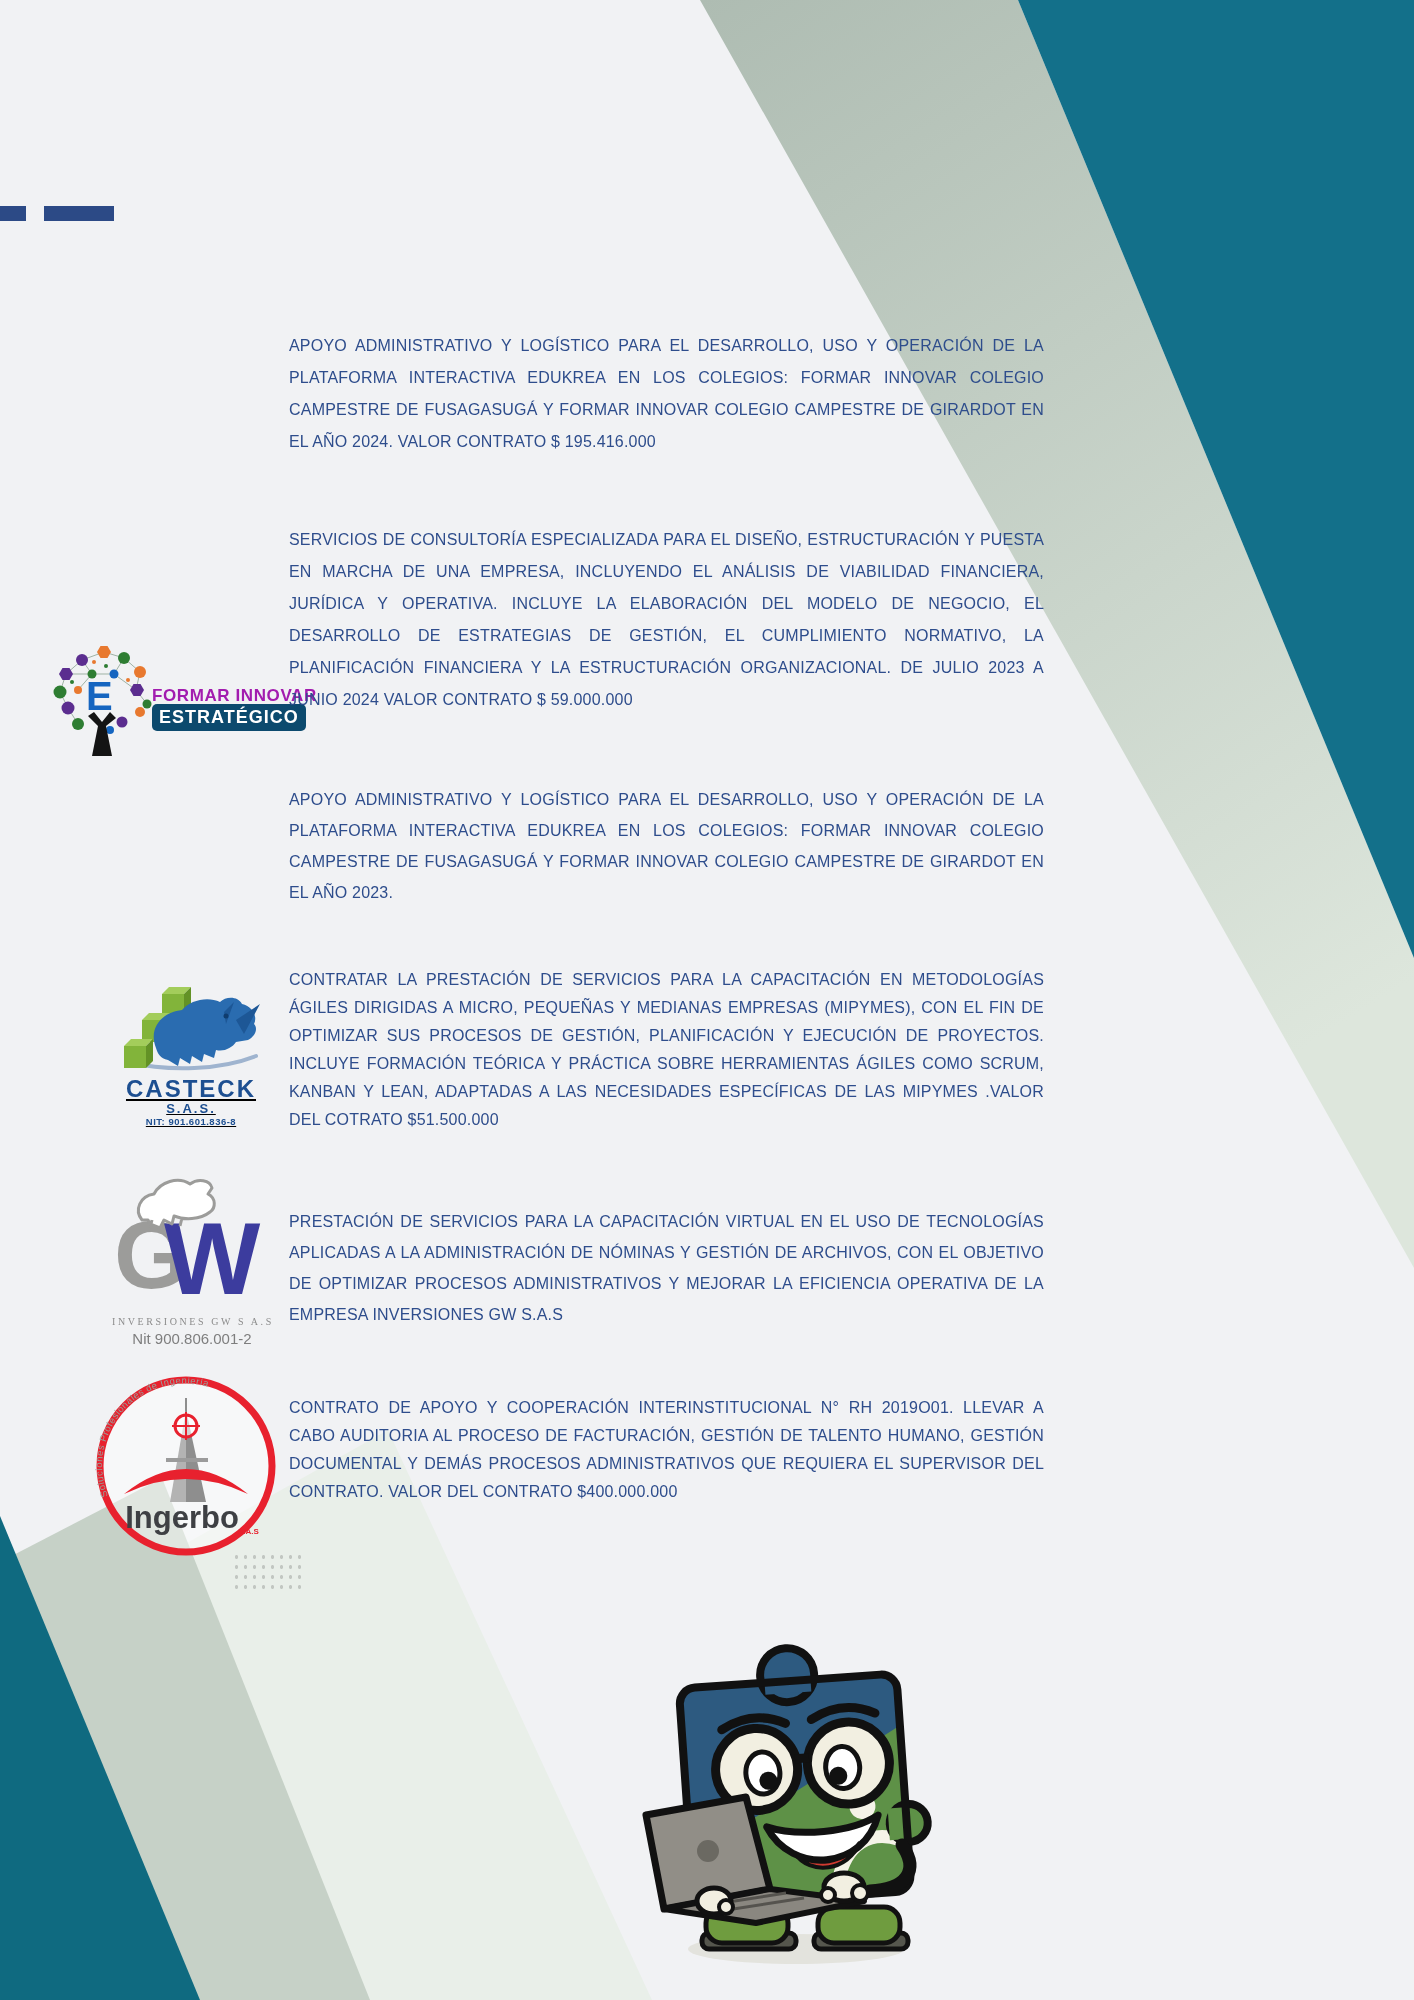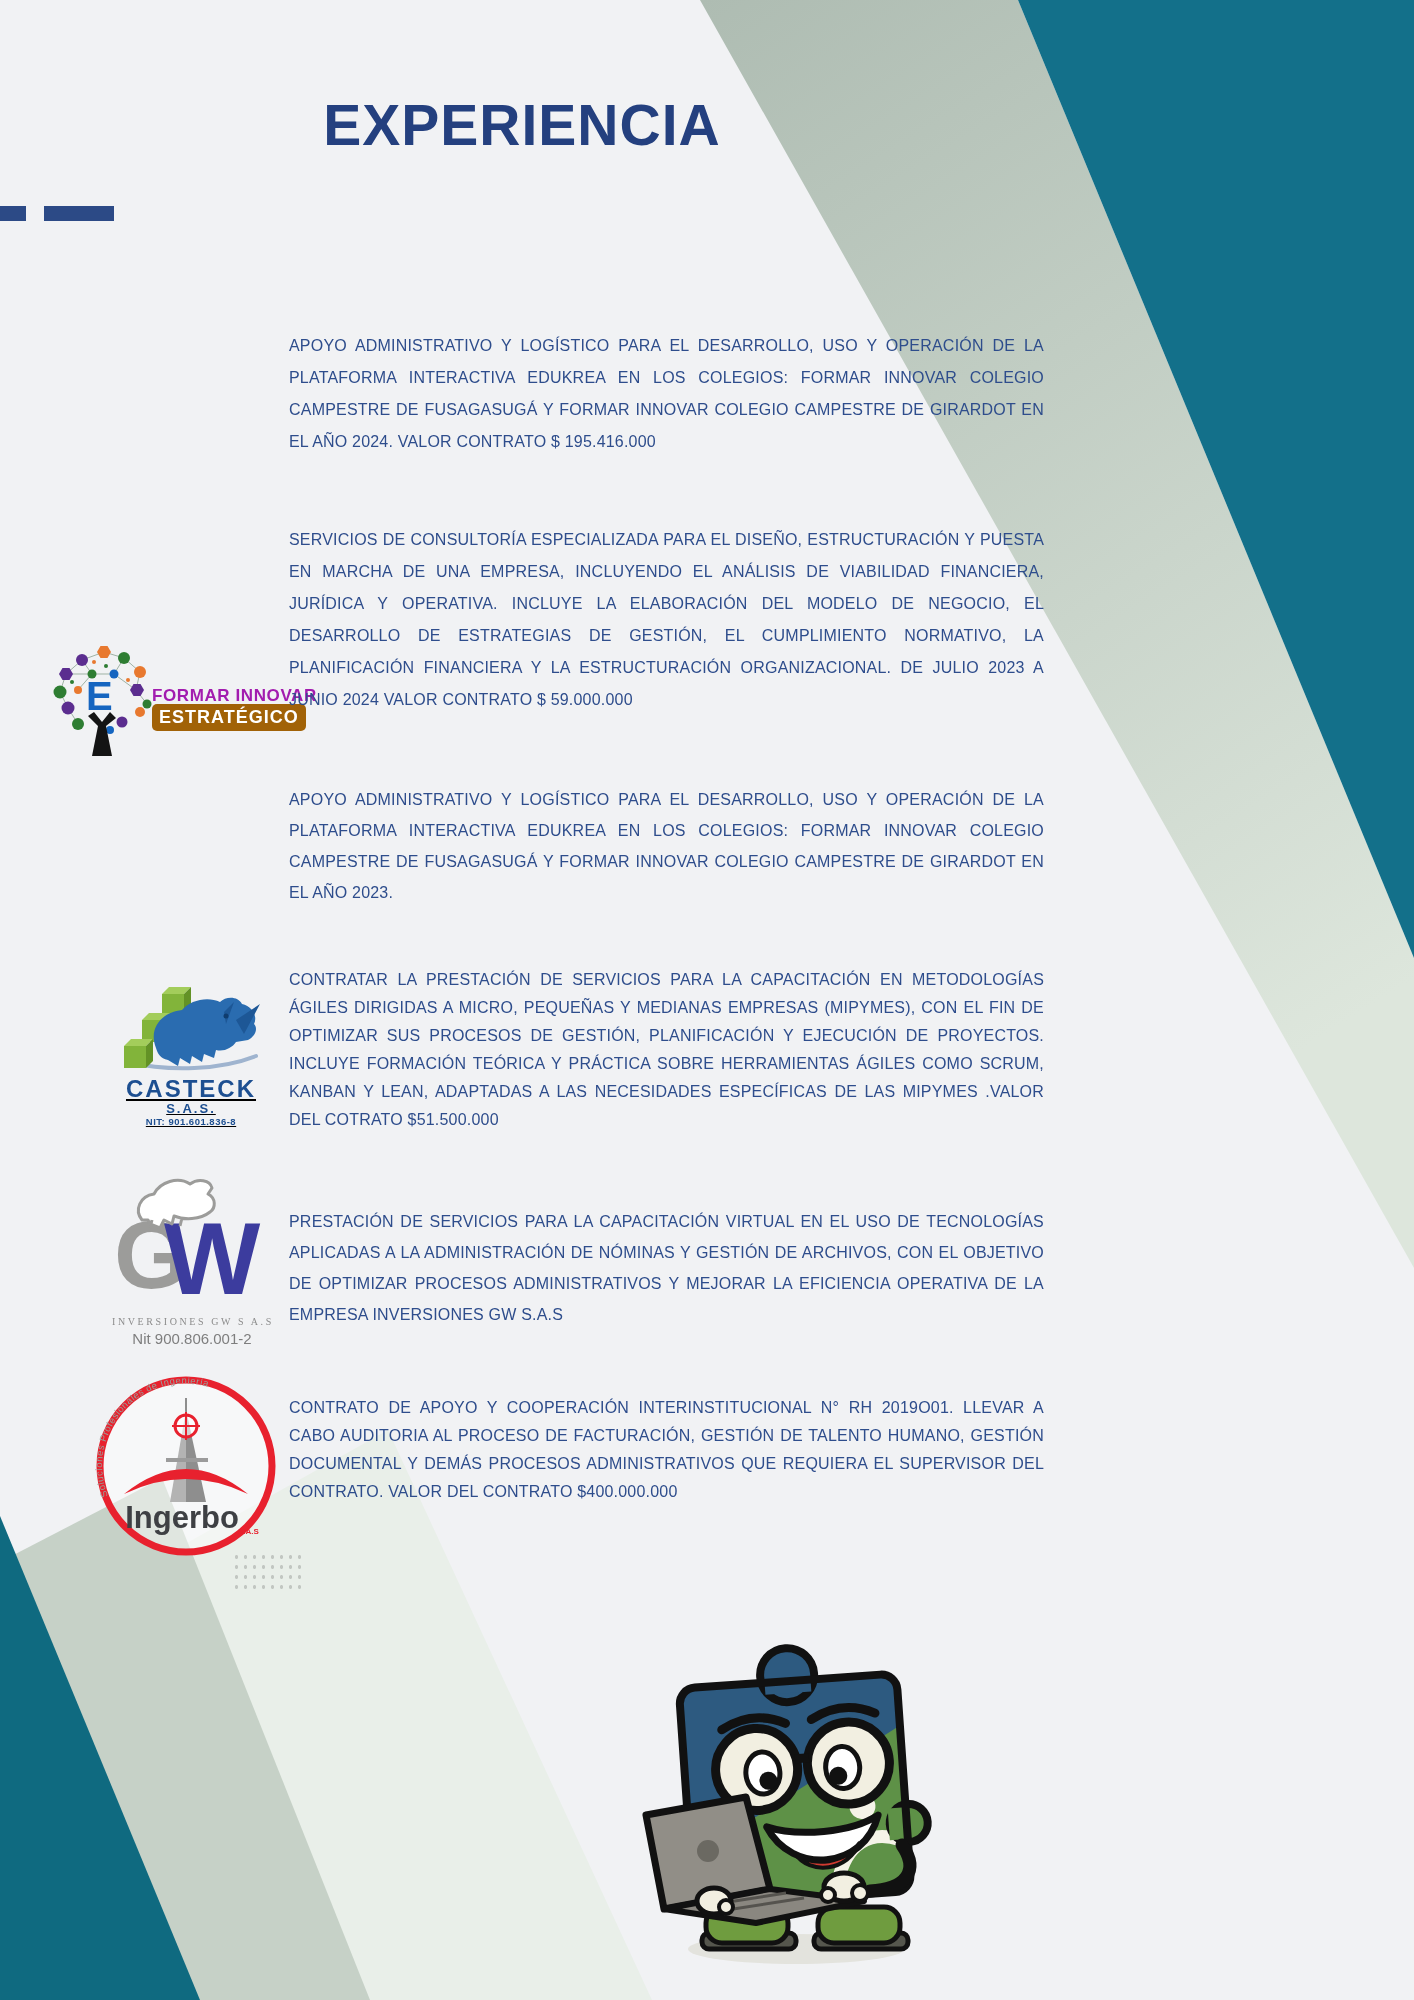--- a/index.html
+++ b/index.html
@@ -31,21 +31,21 @@
   .edukrea .brand{font-size:46px;font-weight:700;font-style:italic;letter-spacing:-1px;line-height:1.0;}
   .edukrea .b-dark{color:#232c49;}
   .edukrea .b-orange{color:#ee7b39;}
   .edukrea .tagline{font-size:11px;font-style:italic;color:#232c49;margin-top:4px;}
 
   
   .formar{position:absolute;left:52px;top:640px;width:215px;height:118px;}
   .formar svg{position:absolute;left:0;top:0;}
   .formar .f-line1{position:absolute;left:100px;top:46px;font-size:17px;font-weight:700;
     color:#a21caf;letter-spacing:0.6px;white-space:nowrap;}
-  .formar .f-line2{position:absolute;left:100px;top:64px;background:#a16207;color:#ffffff;
+  .formar .f-line2{position:absolute;left:100px;top:64px;background:#0c4a6e;color:#ffffff;
     font-size:18px;font-weight:700;letter-spacing:1px;padding:3px 7px;border-radius:5px;white-space:nowrap;}
 
   
   .casteck{position:absolute;left:118px;top:982px;width:146px;text-align:center;text-decoration:underline;}
   .casteck .c-name{font-size:24px;font-weight:700;color:#1d4f91;letter-spacing:2px;line-height:1.05;}
   .casteck .c-sas{font-size:13px;font-weight:700;color:#1d4f91;letter-spacing:2px;}
   .casteck .c-nit{font-size:9.5px;font-weight:700;color:#1d4f91;letter-spacing:0.5px;}
 
   
   .gw{position:absolute;left:112px;top:1176px;width:160px;text-align:center;}
@@ -76,21 +76,20 @@
     </defs>
     <polygon points="700,0 1018,0 1414,958 1414,1268" fill="url(#sageGrad)"></polygon>
     <polygon points="1018,0 1414,0 1414,958" fill="#13708a"></polygon>
     <polygon points="0,1648 388,1430 652,2000 0,2000" fill="#e9efe9"></polygon>
     <polygon points="0,1562 162,1478 370,2000 196,2000" fill="#c6d1c7"></polygon>
     <polygon points="0,1516 200,2000 0,2000" fill="#0f6a80"></polygon>
   </svg>
 
   <div class="content">
 
-    <h1 class="page-title">EXPERIENCIA</h1>
     <div class="dash d1"></div>
     <div class="dash d2"></div>
 
     <p class="entry-text" style="top:318px;line-height:32px">APOYO ADMINISTRATIVO Y LOGÍSTICO PARA EL DESARROLLO, USO Y OPERACIÓN DE LA PLATAFORMA INTERACTIVA EDUKREA EN LOS COLEGIOS: FORMAR INNOVAR COLEGIO CAMPESTRE DE FUSAGASUGÁ Y FORMAR INNOVAR COLEGIO CAMPESTRE DE GIRARDOT EN EL AÑO 2024. VALOR CONTRATO $ 195.416.000</p>
 
     <div class="formar">
       <svg width="100" height="118" viewBox="0 0 100 118">
         <g stroke="#9fb3a5" stroke-width="1" fill="none">
           <path d="M52,12 L30,20 L14,34 L8,52 L16,68 M52,12 L72,18 L88,32 L84,50 L95,64 M30,20 L40,34 L62,34 L72,18 M14,34 L40,34 M62,34 L84,50 M26,50 L40,34 M16,68 L26,84"></path>
         </g>

